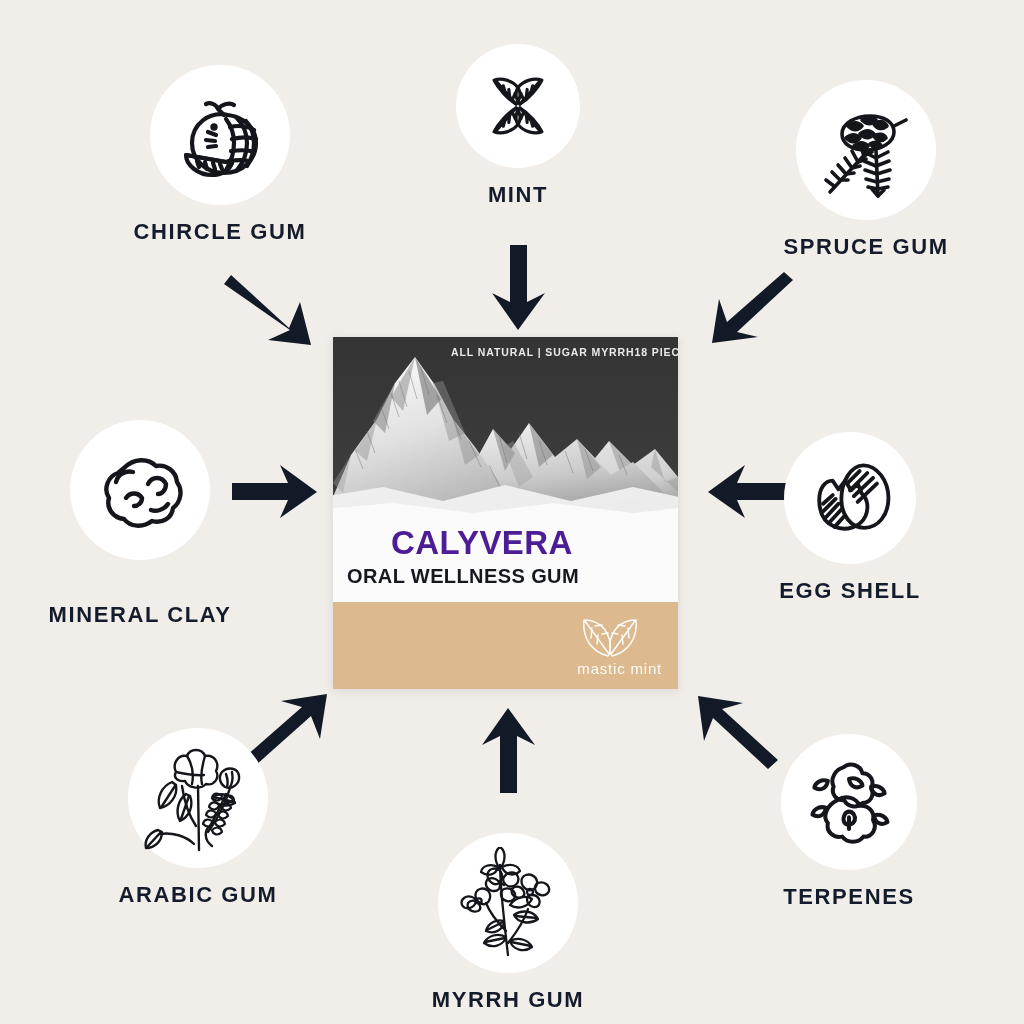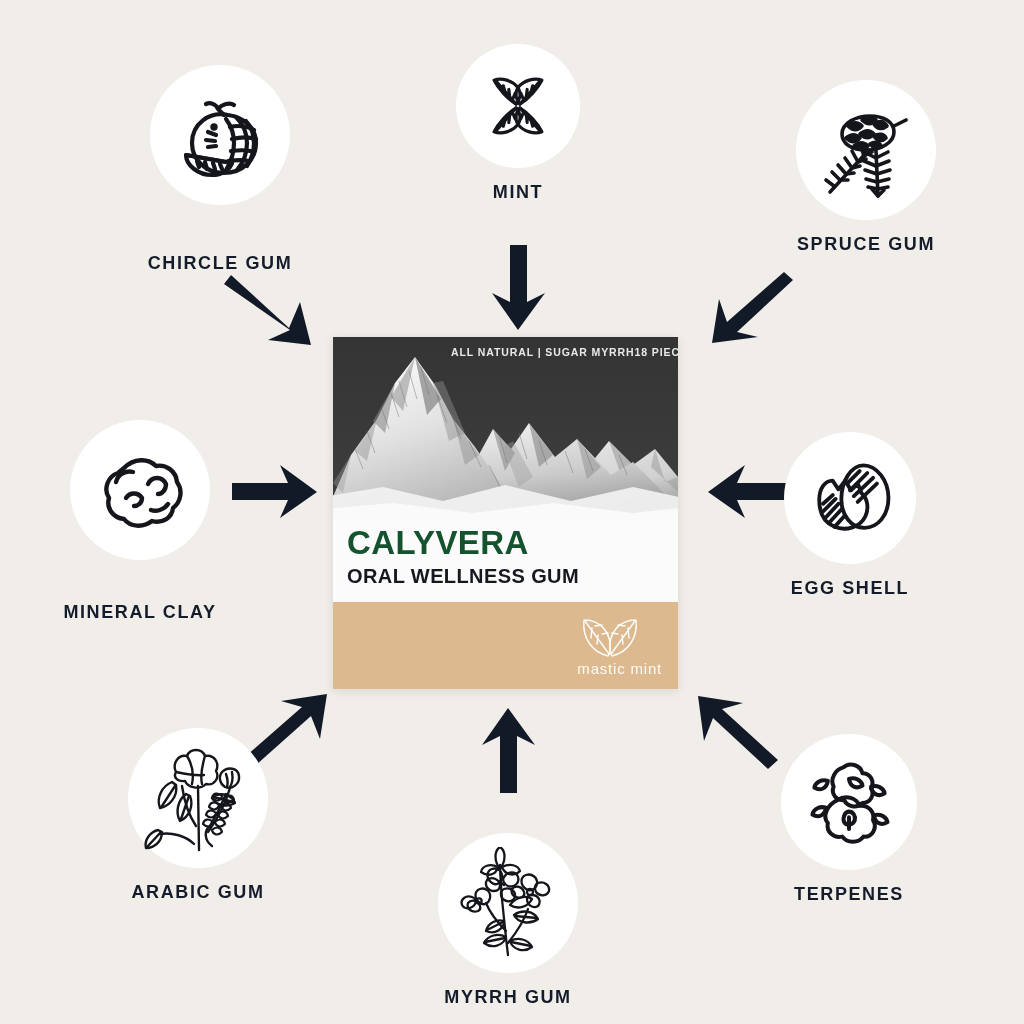--- a/index.html
+++ b/index.html
@@ -16,21 +16,21 @@
   .node{position:absolute;display:flex;flex-direction:column;align-items:center;}
   .disc{
     border-radius:50%;
     background:#ffffff;
     display:flex;align-items:center;justify-content:center;
   }
   .disc svg{display:block;}
   .node-label{
     margin-top:14px;
     font-weight:700;
-    font-size:18px;
+    font-size:22px;
     letter-spacing:1.6px;
     color:#141c2b;
     white-space:nowrap;
     text-align:center;
     font-family:"Liberation Sans", sans-serif;
   }
 
   
   #arrows{position:absolute;inset:0;pointer-events:none;}
 
@@ -62,26 +62,27 @@
   .mtn{position:absolute;left:0;right:0;bottom:0;height:100%;}
 
   .pkg-white{
     background:#fbfbfb;
     flex:0 0 auto;
     height:82px;
     padding:6px 0 0 14px;
     box-sizing:border-box;
   }
   .brand{
-    color:#14532d;
+    color:#4c1d95;
     font-weight:700;
     font-size:33px;
     letter-spacing:.4px;
     line-height:1.05;
     font-family:"Liberation Sans", sans-serif;
+    margin-left:44px;
   }
   .tagline{
     color:#15181f;
     font-weight:700;
     font-size:20px;
     letter-spacing:.4px;
     margin-top:4px;
     font-family:"Liberation Sans", sans-serif;
   }
   .pkg-kraft{
@@ -121,21 +122,21 @@
       <path d="M793 483 L737 483 L745 465 L708 492 L745 518 L737 500 L793 500 Z"></path>
 
       <path d="M246 756 L302 707 L281 701 L327 694 L320 739 L311 716 L256 765 Z"></path>
 
       <path d="M500 793 L517 793 L517 736 L535 745 L508 708 L482 745 L500 736 Z"></path>
 
       <path d="M778 760 L722 709 L743 703 L698 696 L704 741 L713 718 L768 769 Z"></path>
     </g>
   </svg>
 
-  <div class="node" style="left:150px;top:65px;width:140px;gap:34px;">
+  <div class="node" style="left:150px;top:65px;width:140px;">
     <div class="disc" style="width:140px;height:140px;">
       <svg width="104" height="104" viewBox="0 0 104 104">
         <g fill="none" stroke="#14161b" stroke-width="4.2" stroke-linecap="round" stroke-linejoin="round">
           <path d="M60 32 C41 28 24 41 24 60 C24 77 38 90 56 90 C74 90 88 77 88 60 C88 45 76 34 60 32 Z"></path>
           <path d="M50 26 C48 21 42 19 38 21 M50 26 L56 32 M50 26 C54 21 62 19 66 22"></path>
           <path d="M58 36 C64 44 66 52 66 60 C66 70 63 79 58 87"></path>
           <path d="M68 34 C76 42 79 51 79 60 C79 71 75 80 69 87"></path>
           <path d="M78 38 C84 45 86 52 86 60 C86 69 83 77 79 83"></path>
           <path d="M62 44 C70 42 80 43 86 47"></path>
           <path d="M64 56 C72 54 82 54 88 56"></path>

